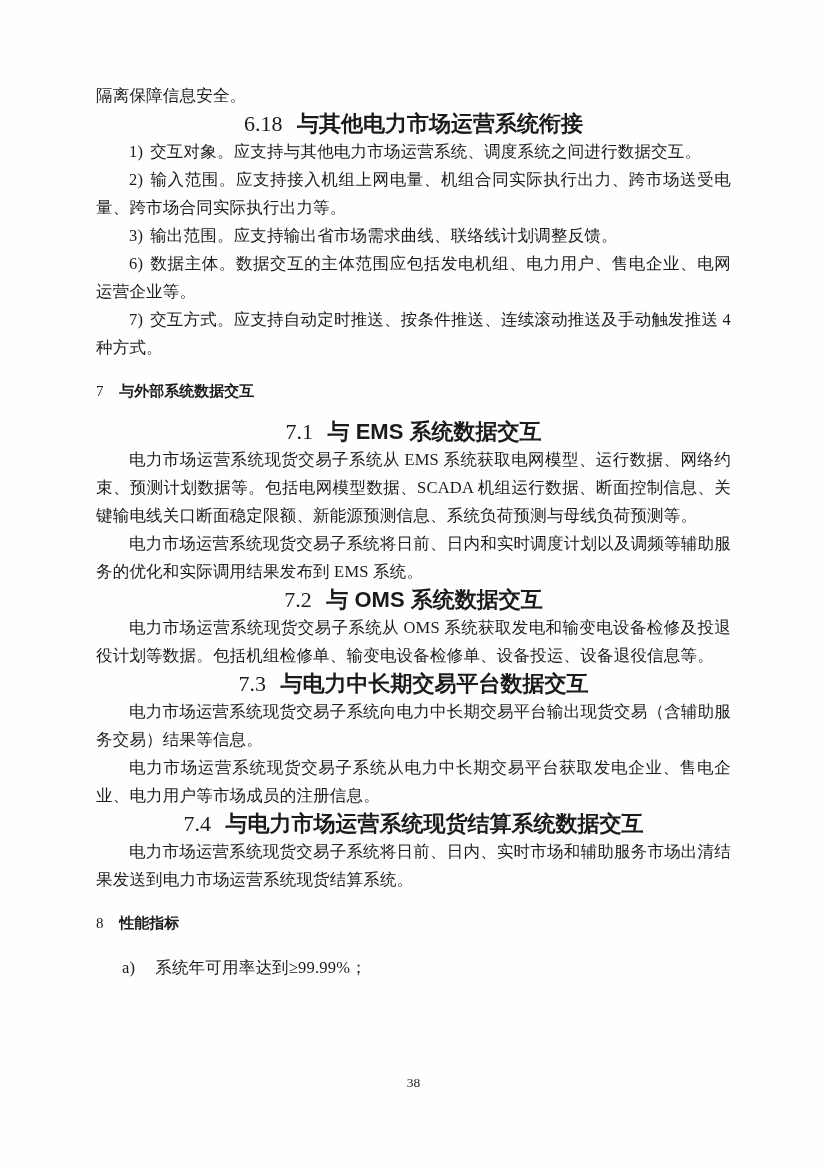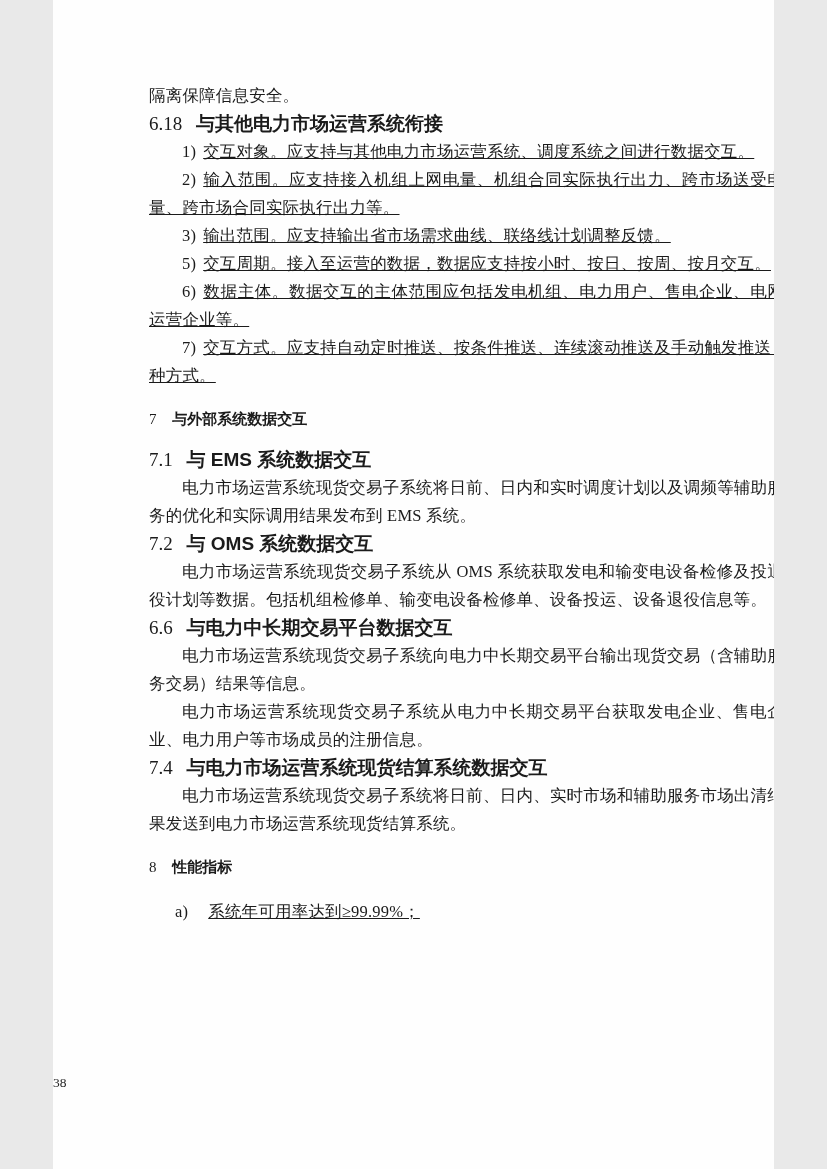--- a/index.html
+++ b/index.html
@@ -2,21 +2,21 @@
 <html lang="zh"><head>
 <meta charset="utf-8">
 <style>
   html, body {
     margin: 0;
     padding: 0;
     background: #e9e9e9;
   }
   .page {
     position: relative;
-    width: 721px;
+    width: 827px;
     height: 1169px;
     margin: 0 auto;
     background: #fefefe;
     overflow: hidden;
     color: #1b1b1b;
     font-family: "Liberation Serif", "DejaVu Serif", serif;
   }
   .doc {
     position: absolute;
     left: 96px;
@@ -24,27 +24,28 @@
     width: 635px;
   }
   .body-p {
     margin: 0;
     font-size: 16.5px;
     line-height: 28px;
     text-align: justify;
     letter-spacing: 0.2px;
   }
   .indent { text-indent: 2em; }
-  .li-text { margin-left: 7px; text-decoration: underline; }
+  .li-text { margin-left: 7px; }
   .sub-heading {
     margin: 0;
-    font-size: 19px;
+    font-size: 22px;
     line-height: 28px;
     font-weight: normal;
     white-space: nowrap;
+    text-align: center;
   }
   .sub-heading .h-num {
     font-family: "Liberation Serif", "DejaVu Serif", serif;
     font-weight: normal;
   }
   .sub-heading .h-title {
     font-family: "Liberation Sans", "DejaVu Sans", sans-serif;
     font-weight: bold;
     margin-left: 9px;
   }
@@ -67,21 +68,21 @@
   .perf-item {
     margin-top: 14px;
     text-indent: 26px;
   }
   .perf-item .li-text { margin-left: 20px; }
   .footer {
     position: absolute;
     left: 0;
     right: 0;
     top: 1074px;
-    text-align: left;
+    text-align: center;
     font-size: 13.5px;
     line-height: 18px;
     color: #222;
   }
 </style>
 </head>
 <body>
 
 <div class="page">
   <div class="doc">
@@ -97,48 +98,46 @@
     <p class="body-p indent">
       <span class="li-marker">1)</span><span class="li-text">交互对象。应支持与其他电力市场运营系统、调度系统之间进行数据交互。</span>
     </p>
     <p class="body-p indent">
       <span class="li-marker">2)</span><span class="li-text">输入范围。应支持接入机组上网电量、机组合同实际执行出力、跨市场送受电量、跨市场合同实际执行出力等。</span>
     </p>
     <p class="body-p indent">
       <span class="li-marker">3)</span><span class="li-text">输出范围。应支持输出省市场需求曲线、联络线计划调整反馈。</span>
     </p>
     <p class="body-p indent">
-      <span class="li-marker">5)</span><span class="li-text">交互周期。接入至运营的数据，数据应支持按小时、按日、按周、按月交互。</span>
-    </p>
-    <p class="body-p indent">
       <span class="li-marker">6)</span><span class="li-text">数据主体。数据交互的主体范围应包括发电机组、电力用户、售电企业、电网运营企业等。</span>
     </p>
     <p class="body-p indent">
       <span class="li-marker">7)</span><span class="li-text">交互方式。应支持自动定时推送、按条件推送、连续滚动推送及手动触发推送 4 种方式。</span>
     </p>
 
     <h1 class="chapter-heading">
       <span class="h-num">7</span>
       <span class="h-title">与外部系统数据交互</span>
     </h1>
 
     <h3 class="sub-heading">
       <span class="h-num">7.1</span>
       <span class="h-title">与 EMS 系统数据交互</span>
     </h3>
+    <p class="body-p indent">电力市场运营系统现货交易子系统从 EMS 系统获取电网模型、运行数据、网络约束、预测计划数据等。包括电网模型数据、SCADA 机组运行数据、断面控制信息、关键输电线关口断面稳定限额、新能源预测信息、系统负荷预测与母线负荷预测等。</p>
     <p class="body-p indent">电力市场运营系统现货交易子系统将日前、日内和实时调度计划以及调频等辅助服务的优化和实际调用结果发布到 EMS 系统。</p>
 
     <h3 class="sub-heading">
       <span class="h-num">7.2</span>
       <span class="h-title">与 OMS 系统数据交互</span>
     </h3>
     <p class="body-p indent">电力市场运营系统现货交易子系统从 OMS 系统获取发电和输变电设备检修及投退役计划等数据。包括机组检修单、输变电设备检修单、设备投运、设备退役信息等。</p>
 
     <h3 class="sub-heading">
-      <span class="h-num">6.6</span>
+      <span class="h-num">7.3</span>
       <span class="h-title">与电力中长期交易平台数据交互</span>
     </h3>
     <p class="body-p indent">电力市场运营系统现货交易子系统向电力中长期交易平台输出现货交易（含辅助服务交易）结果等信息。</p>
     <p class="body-p indent">电力市场运营系统现货交易子系统从电力中长期交易平台获取发电企业、售电企业、电力用户等市场成员的注册信息。</p>
 
     <h3 class="sub-heading">
       <span class="h-num">7.4</span>
       <span class="h-title">与电力市场运营系统现货结算系统数据交互</span>
     </h3>
     <p class="body-p indent">电力市场运营系统现货交易子系统将日前、日内、实时市场和辅助服务市场出清结果发送到电力市场运营系统现货结算系统。</p>

